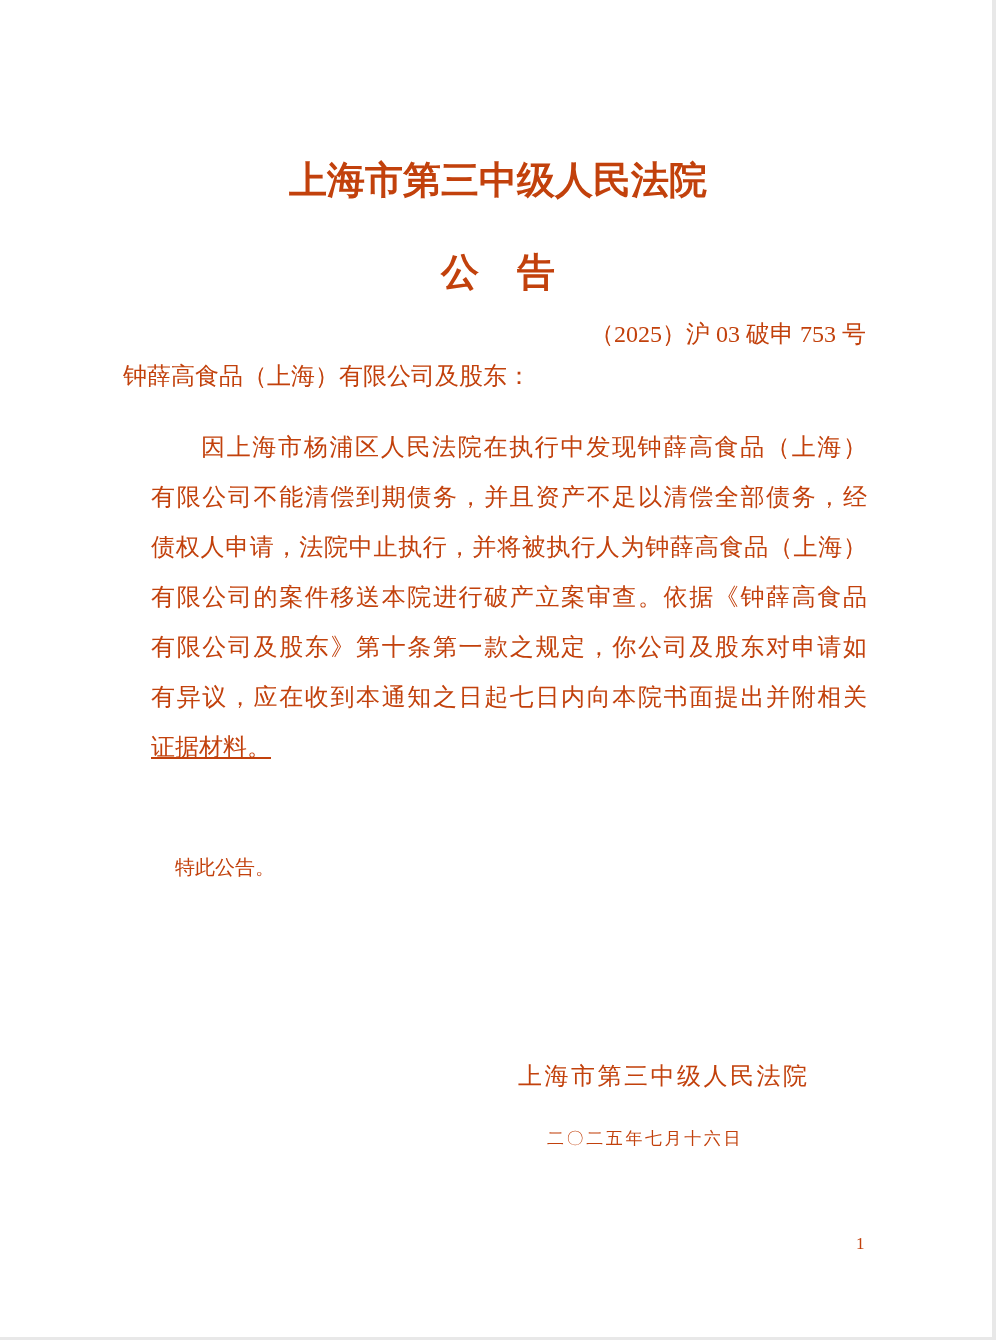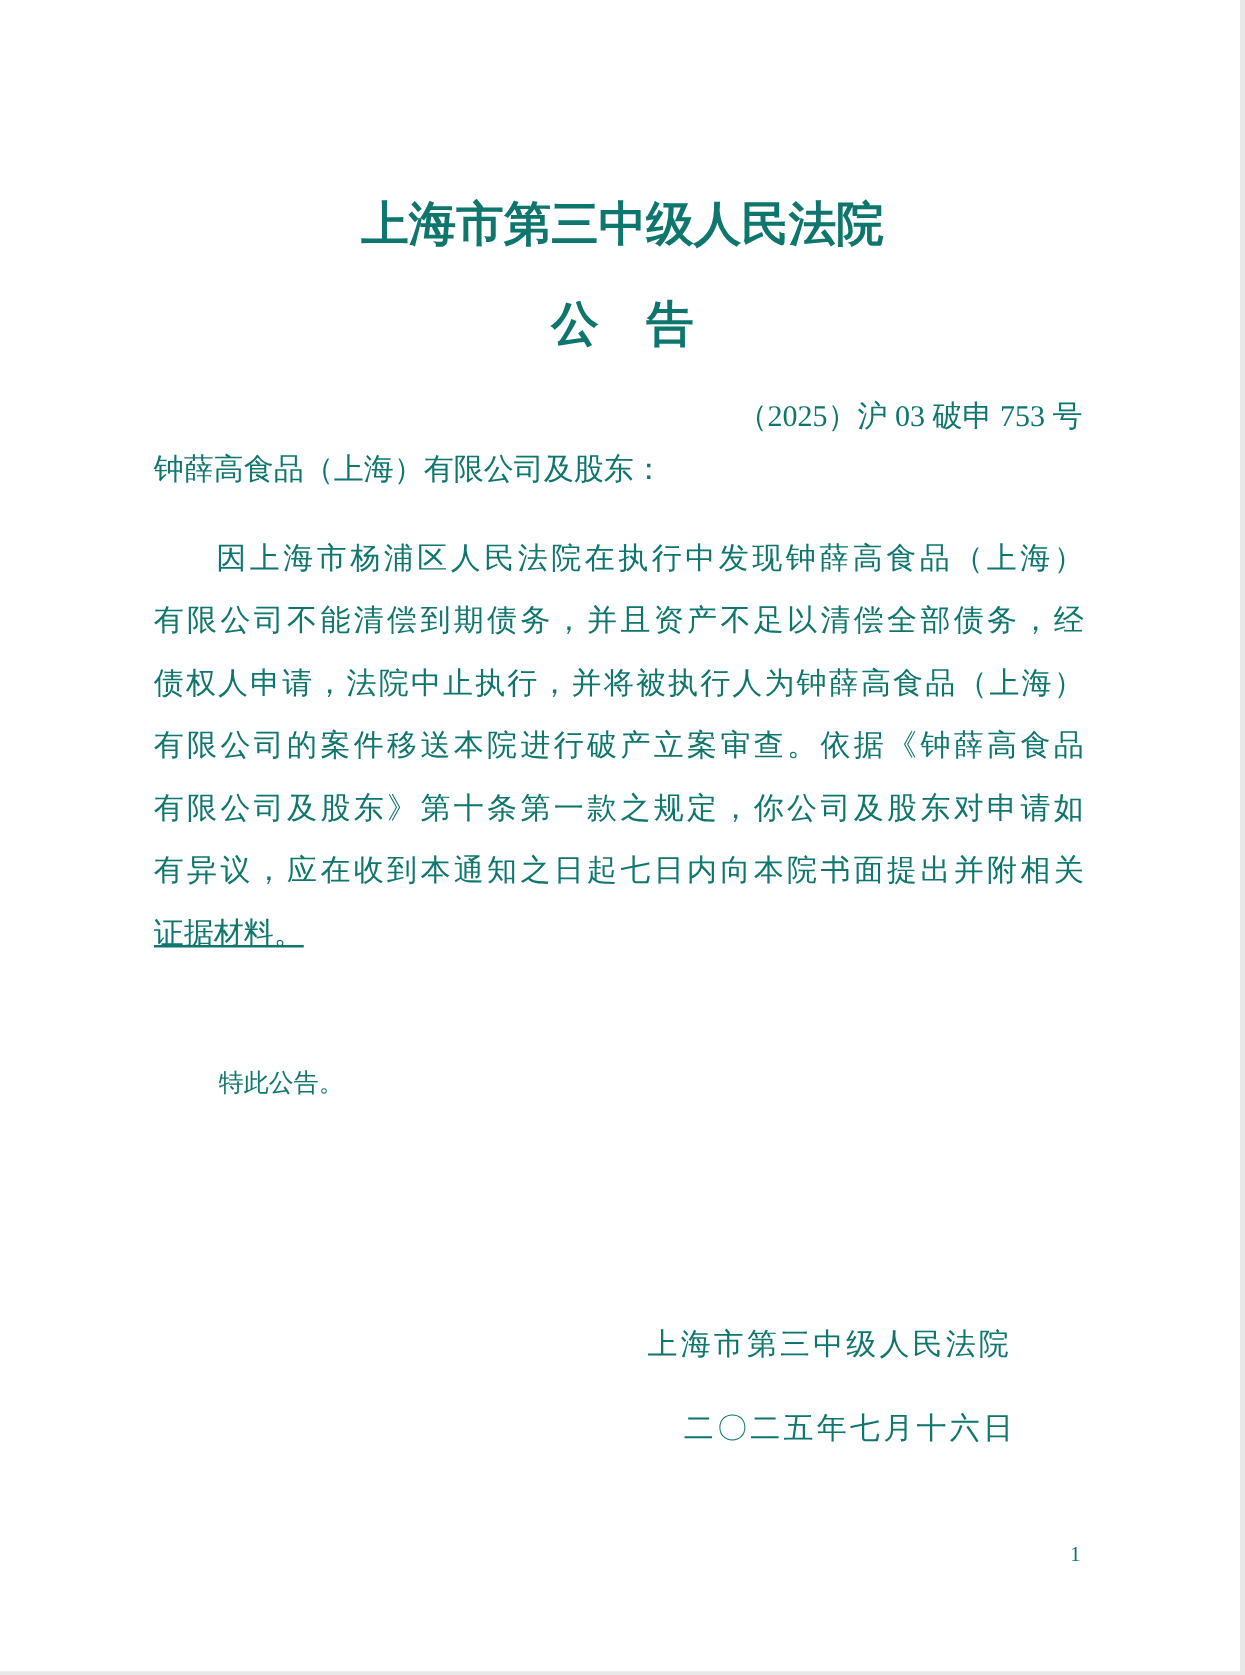--- a/index.html
+++ b/index.html
@@ -1,21 +1,21 @@
 <!DOCTYPE html>
 <html><head>
 <meta charset="utf-8">
 <style>
   html, body { margin: 0; padding: 0; }
   .page {
     position: relative;
     width: 996px;
     height: 1340px;
     background: #ffffff;
-    color: #0f766e;
+    color: #c2410c;
     font-family: "Liberation Serif", "DejaVu Serif", serif;
     overflow: hidden;
   }
   .edge-right {
     position: absolute; top: 0; right: 0;
     width: 4px; height: 100%;
     background: #e8e8e8;
   }
   .edge-bottom {
     position: absolute; left: 0; bottom: 0;
@@ -23,21 +23,21 @@
     background: #e8e8e8;
   }
   .court-title {
     position: absolute; top: 133px; left: 0; width: 100%;
     text-align: center;
     font-size: 38px; font-weight: bold;
     line-height: 1.2;
     letter-spacing: 0px;
   }
   .doc-title {
-    position: absolute; top: 206px; left: 0; width: 100%;
+    position: absolute; top: 218px; left: 0; width: 100%;
     text-align: center;
     font-size: 38px; font-weight: bold;
     line-height: 1.2;
   }
   .case-number {
     position: absolute; top: 299px; right: 130px;
     font-size: 24px; line-height: 1.25; margin-top: 20px;
   }
   .addressee {
     position: absolute; top: 361px; left: 123px;
@@ -46,34 +46,35 @@
   .body-block {
     position: absolute; top: 422px; left: 123px; width: 744px;
     font-size: 24px;
   }
   .body-line {
     height: 50px; line-height: 50px;
     text-align: justify;
     text-align-last: justify;
     text-justify: inter-character;
     overflow: hidden;
+    margin-left: 28px;
   }
   .body-line.first { text-indent: 50px; }
   .body-line.last { text-align-last: left; text-decoration: underline; }
   .closing {
     position: absolute; top: 854px; left: 175px;
     font-size: 20px; line-height: 1.3;
   }
   .signature {
     position: absolute; top: 1061px; left: 518px;
     font-size: 24px; line-height: 1.25; letter-spacing: 2.5px;
   }
   .doc-date {
     position: absolute; top: 1128px; left: 547px;
-    font-size: 24px; line-height: 1.25; letter-spacing: 2.6px;
+    font-size: 17px; line-height: 1.25; letter-spacing: 2.6px;
   }
   .page-number {
     position: absolute; top: 1234px; left: 856px;
     font-size: 17px; line-height: 1.2;
   }
 </style>
 </head>
 <body>
 
 <div class="page">

